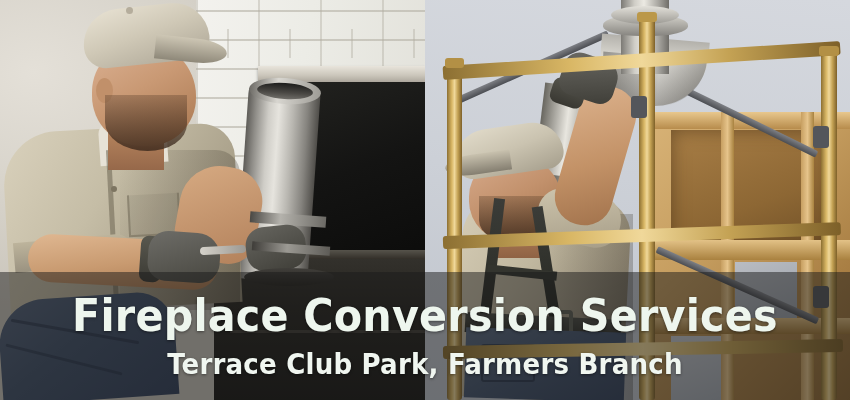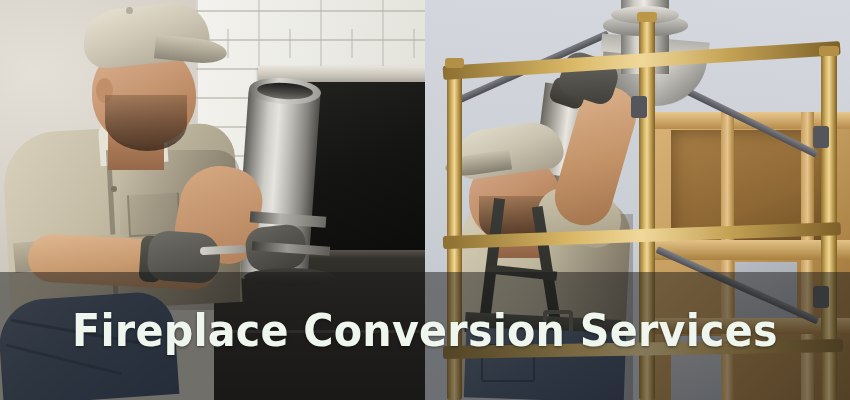--- a/index.html
+++ b/index.html
@@ -582,15 +582,16 @@
     <div class="layer" id="pole-cap-2"></div>
     <div class="layer" id="pole-cap-3"></div>
     <div class="layer" id="clamp-1"></div>
     <div class="layer" id="clamp-2"></div>
     <div class="layer" id="clamp-3"></div>
   </div>
 
   <div id="scrim"></div>
   <div id="text-block">
     <div id="title">Fireplace Conversion Services</div>
+    <div id="subtitle">Terrace Club Park, Farmers Branch</div>
   </div>
 
 </div>
 
 </body></html>

